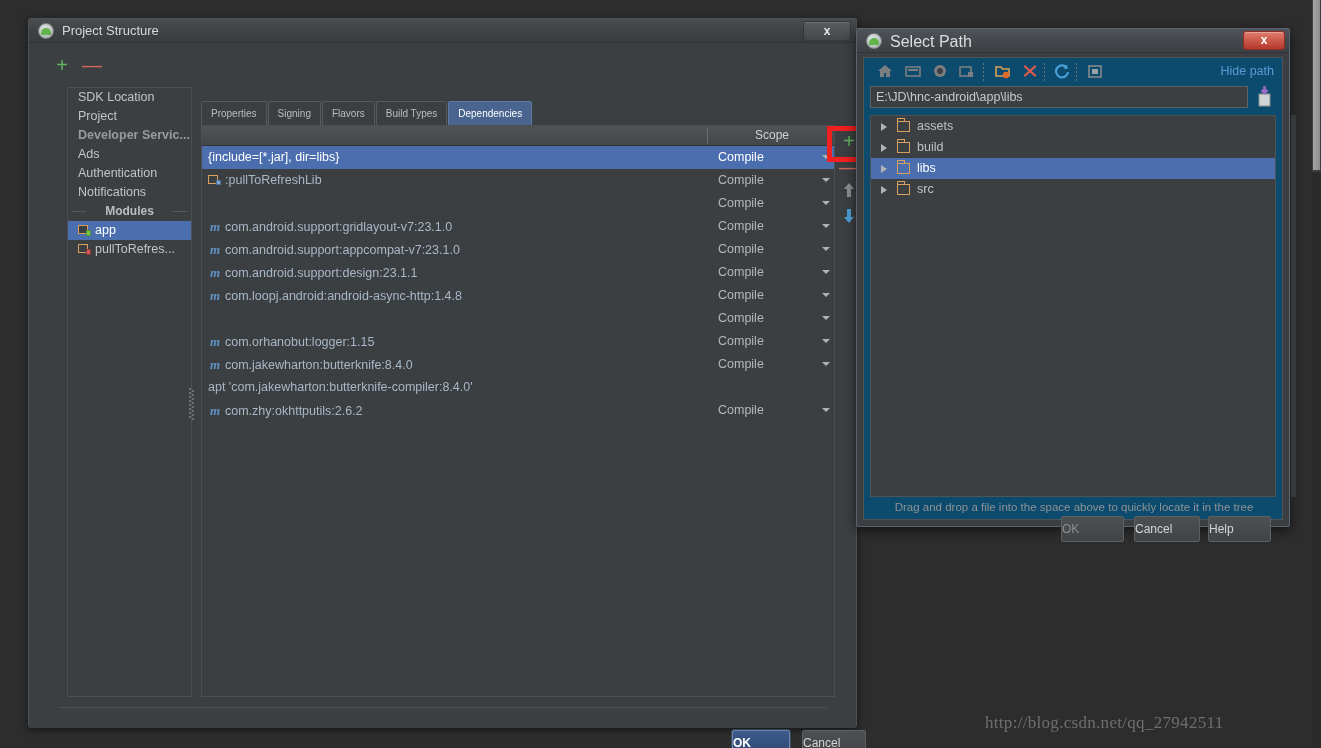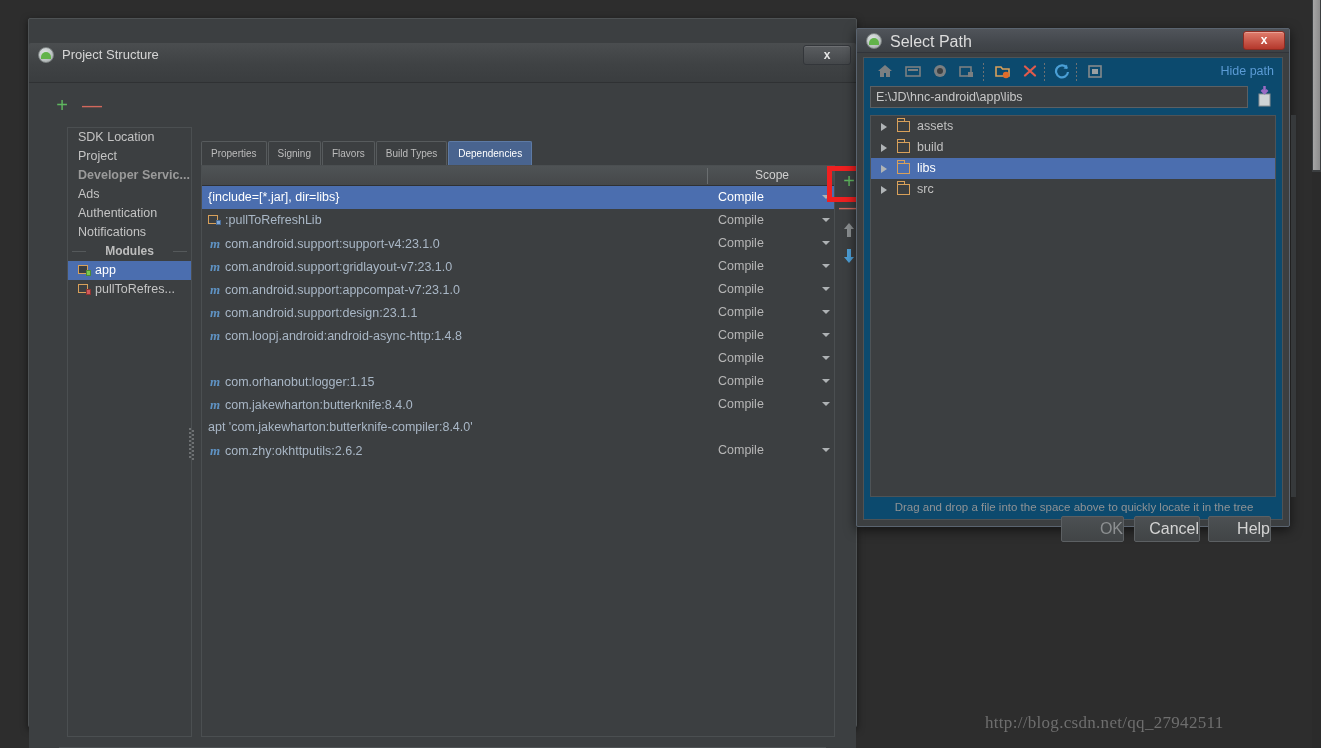--- a/index.html
+++ b/index.html
@@ -38,25 +38,24 @@
 
   
   #project-structure {
     position: absolute; left: 28px; top: 18px; width: 829px; height: 710px;
     background: #3c3f41;
     border: 1px solid #4e5254;
     border-radius: 2px 2px 3px 3px;
     box-shadow: 0 2px 7px rgba(0,0,0,0.55);
   }
   .ps-titlebar {
-    position: relative; height: 40px;
+    position: relative; height: 24px;
     background: linear-gradient(to bottom,#4a4d4f 0%, #3f4244 55%, #3a3d3f 100%);
     border-bottom: 1px solid #2f3133;
     border-radius: 2px 2px 0 0;
-    margin-top: 24px;
   }
   .ps-title-text {
     position: absolute; left: 33px; top: 4px;
     font-size: 13px; color: #d6d6d6;
   }
   .app-icon {
     position: absolute; left: 9px; top: 4px; width: 16px; height: 16px;
     border-radius: 50%;
     background: radial-gradient(circle at 40% 35%, #dfe4e4 0%, #c6cccc 45%, #9aa0a0 100%);
     border: 1px solid #7d8383;
@@ -227,22 +226,22 @@
     position: absolute; left: 798px; top: 83px; width: 42px; height: 36px;
     border: 5px solid #ef2020;
     box-sizing: border-box;
   }
 
   
   .ps-footer-sep {
     position: absolute; left: 30px; top: 664px; width: 767px; height: 1px; background: #4e5254;
   }
   .btn {
-    position: absolute; height: 26px; line-height: 24px; text-align: right;
-    font-size: 16px; color: #d4d4d4;
+    position: absolute; height: 26px; line-height: 24px; text-align: left;
+    font-size: 12px; color: #d4d4d4;
     background: linear-gradient(to bottom,#4c5053,#414446);
     border: 1px solid #5c6063; border-radius: 2px;
   }
   .btn.primary {
     background: linear-gradient(to bottom,#3c5a8c,#2e4870);
     border: 1px solid #6b86ad; color: #ffffff; font-weight: bold;
     box-shadow: 0 0 0 1px rgba(90,130,185,0.35);
   }
   #ps-ok { left: 703px; top: 687px; width: 58px; }
   #ps-cancel { left: 773px; top: 687px; width: 64px; }
@@ -399,21 +398,20 @@
               <div class="dep-name"><span>{include=[*.jar], dir=libs}</span></div>
               <div class="dep-scope">Compile</div>
               <div class="dep-caret"></div>
             </div>
             <div class="dep-row">
               <div class="dep-name"><span class="ico-folder"><i></i><b></b></span><span>:pullToRefreshLib</span></div>
               <div class="dep-scope">Compile</div>
               <div class="dep-caret"></div>
             </div>
             <div class="dep-row">
-              <div class="dep-name"><span class="ico-m">m</span><span>com.android.support:support-v4:23.1.0</span></div>
               <div class="dep-scope">Compile</div>
               <div class="dep-caret"></div>
             </div>
             <div class="dep-row">
               <div class="dep-name"><span class="ico-m">m</span><span>com.android.support:gridlayout-v7:23.1.0</span></div>
               <div class="dep-scope">Compile</div>
               <div class="dep-caret"></div>
             </div>
             <div class="dep-row">
               <div class="dep-name"><span class="ico-m">m</span><span>com.android.support:appcompat-v7:23.1.0</span></div>

